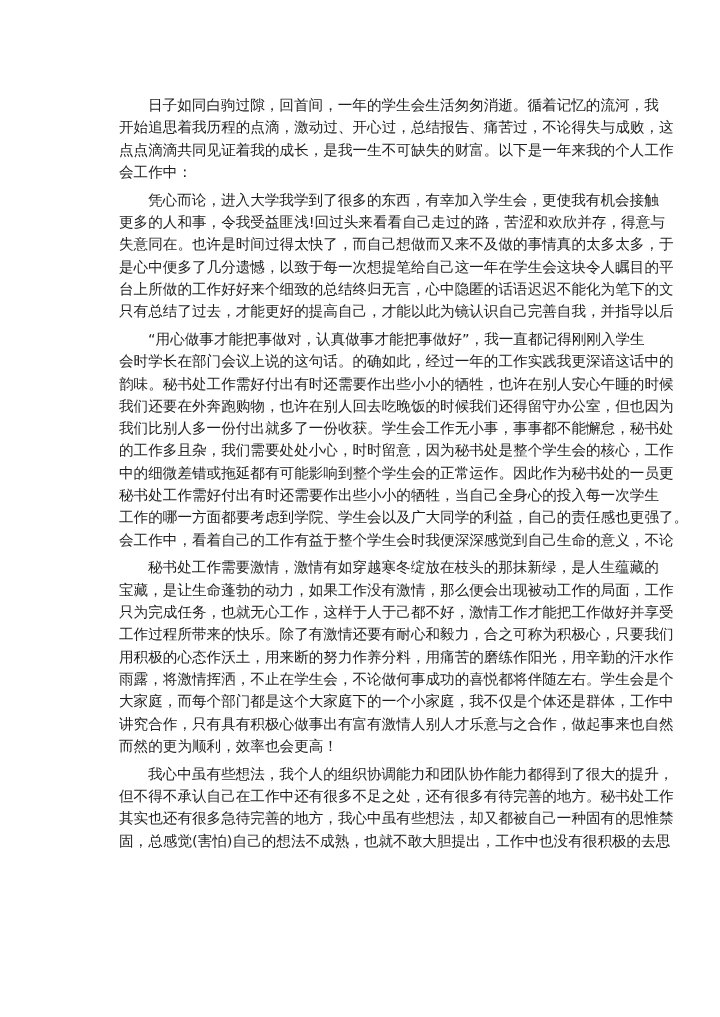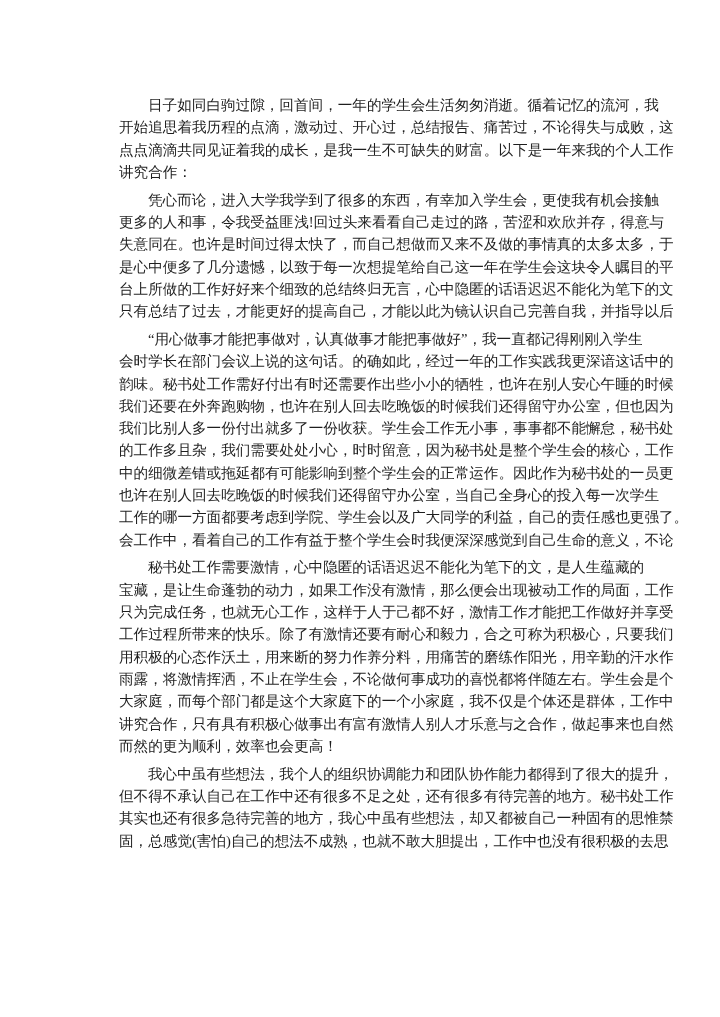--- a/index.html
+++ b/index.html
@@ -13,21 +13,20 @@
     position: relative;
     overflow: hidden;
     font-family: "DejaVu Sans", "Liberation Sans", sans-serif;
     color: #1e1e1e;
   }
   .page {
     position: absolute;
     left: 119px;
     top: 94px;
     width: 478px;
-    font-family: Liberation Serif, serif;
   }
   .para {
     margin: 0 0 5.5px 0;
   }
   .line {
     display: block;
     font-size: 14.6px;
     line-height: 22.3px;
     height: 22.3px;
     white-space: nowrap;
@@ -44,47 +43,47 @@
 </style>
 </head>
 <body>
 
 <div class="page">
 
   <div class="para">
     <span class="line indent">日子如同白驹过隙，回首间，一年的学生会生活匆匆消逝。循着记忆的流河，我</span>
     <span class="line">开始追思着我历程的点滴，激动过、开心过，总结报告、痛苦过，不论得失与成败，这</span>
     <span class="line">点点滴滴共同见证着我的成长，是我一生不可缺失的财富。以下是一年来我的个人工作</span>
-    <span class="line last">讲究合作：</span>
+    <span class="line last">会工作中：</span>
   </div>
 
   <div class="para">
     <span class="line indent">凭心而论，进入大学我学到了很多的东西，有幸加入学生会，更使我有机会接触</span>
     <span class="line">更多的人和事，令我受益匪浅!回过头来看看自己走过的路，苦涩和欢欣并存，得意与</span>
     <span class="line">失意同在。也许是时间过得太快了，而自己想做而又来不及做的事情真的太多太多，于</span>
     <span class="line">是心中便多了几分遗憾，以致于每一次想提笔给自己这一年在学生会这块令人瞩目的平</span>
     <span class="line">台上所做的工作好好来个细致的总结终归无言，心中隐匿的话语迟迟不能化为笔下的文</span>
     <span class="line">只有总结了过去，才能更好的提高自己，才能以此为镜认识自己完善自我，并指导以后</span>
   </div>
 
   <div class="para">
     <span class="line indent">“用心做事才能把事做对，认真做事才能把事做好”，我一直都记得刚刚入学生</span>
     <span class="line">会时学长在部门会议上说的这句话。的确如此，经过一年的工作实践我更深谙这话中的</span>
     <span class="line">韵味。秘书处工作需好付出有时还需要作出些小小的牺牲，也许在别人安心午睡的时候</span>
     <span class="line">我们还要在外奔跑购物，也许在别人回去吃晚饭的时候我们还得留守办公室，但也因为</span>
     <span class="line">我们比别人多一份付出就多了一份收获。学生会工作无小事，事事都不能懈怠，秘书处</span>
     <span class="line">的工作多且杂，我们需要处处小心，时时留意，因为秘书处是整个学生会的核心，工作</span>
     <span class="line">中的细微差错或拖延都有可能影响到整个学生会的正常运作。因此作为秘书处的一员更</span>
-    <span class="line">也许在别人回去吃晚饭的时候我们还得留守办公室，当自己全身心的投入每一次学生</span>
+    <span class="line">秘书处工作需好付出有时还需要作出些小小的牺牲，当自己全身心的投入每一次学生</span>
     <span class="line">工作的哪一方面都要考虑到学院、学生会以及广大同学的利益，自己的责任感也更强了。</span>
     <span class="line">会工作中，看着自己的工作有益于整个学生会时我便深深感觉到自己生命的意义，不论</span>
   </div>
 
   <div class="para">
-    <span class="line indent">秘书处工作需要激情，心中隐匿的话语迟迟不能化为笔下的文，是人生蕴藏的</span>
+    <span class="line indent">秘书处工作需要激情，激情有如穿越寒冬绽放在枝头的那抹新绿，是人生蕴藏的</span>
     <span class="line">宝藏，是让生命蓬勃的动力，如果工作没有激情，那么便会出现被动工作的局面，工作</span>
     <span class="line">只为完成任务，也就无心工作，这样于人于己都不好，激情工作才能把工作做好并享受</span>
     <span class="line">工作过程所带来的快乐。除了有激情还要有耐心和毅力，合之可称为积极心，只要我们</span>
     <span class="line">用积极的心态作沃土，用来断的努力作养分料，用痛苦的磨练作阳光，用辛勤的汗水作</span>
     <span class="line">雨露，将激情挥洒，不止在学生会，不论做何事成功的喜悦都将伴随左右。学生会是个</span>
     <span class="line">大家庭，而每个部门都是这个大家庭下的一个小家庭，我不仅是个体还是群体，工作中</span>
     <span class="line">讲究合作，只有具有积极心做事出有富有激情人别人才乐意与之合作，做起事来也自然</span>
     <span class="line last">而然的更为顺利，效率也会更高！</span>
   </div>
 

